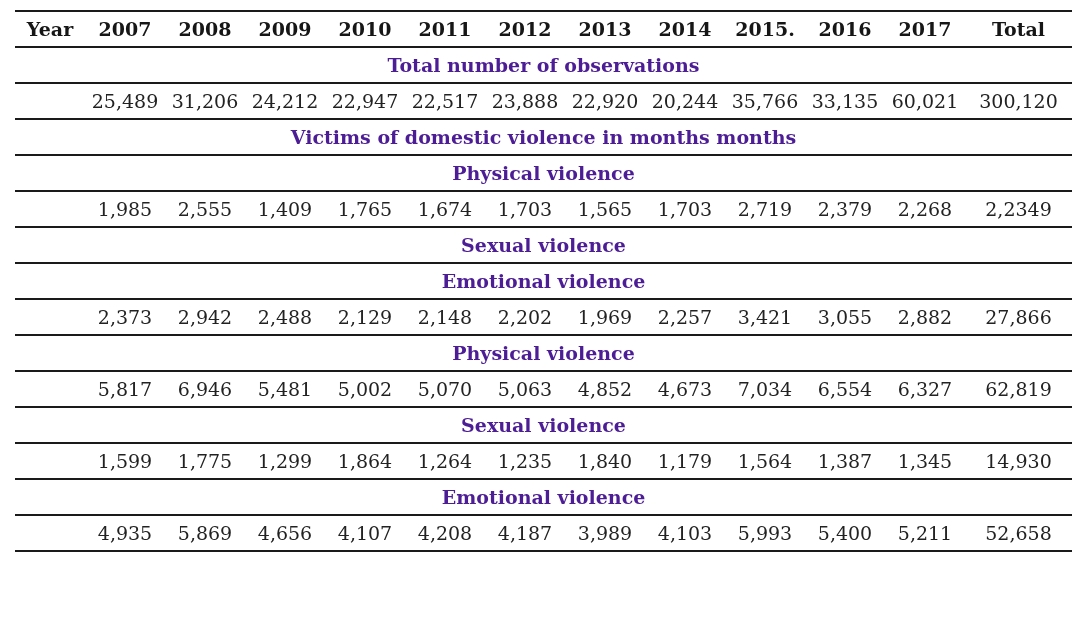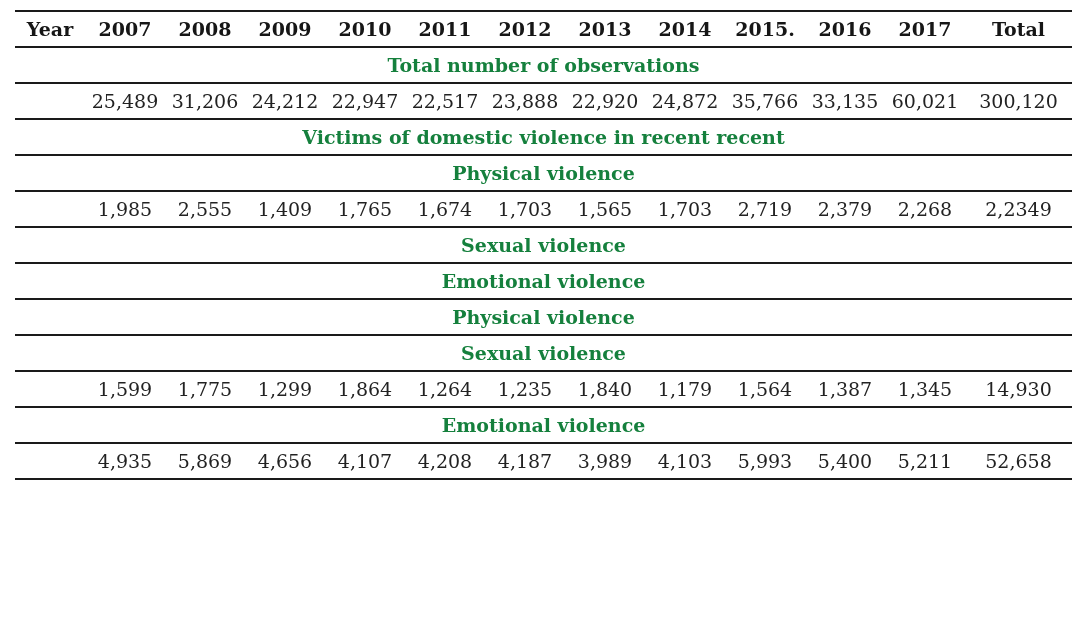--- a/index.html
+++ b/index.html
@@ -43,21 +43,21 @@
   table.stats th {
     font-weight: bold;
     color: #161616;
   }
   table.stats td {
     font-weight: normal;
     color: #222222;
   }
   table.stats td.section-cell {
     font-weight: bold;
-    color: #15803d;
+    color: #4c1d95;
   }
   col.col-year  { width: 70px; }
   col.col-yr    { width: 80px; }
   col.col-total { width: 107px; }
 </style>
 </head>
 <body>
 
 <div class="page">
   <table class="stats">
@@ -99,28 +99,28 @@
         </tr>
         <tr>
           <td></td>
           <td>25,489</td>
           <td>31,206</td>
           <td>24,212</td>
           <td>22,947</td>
           <td>22,517</td>
           <td>23,888</td>
           <td>22,920</td>
-          <td>24,872</td>
+          <td>20,244</td>
           <td>35,766</td>
           <td>33,135</td>
           <td>60,021</td>
           <td>300,120</td>
         </tr>
         <tr>
-          <td colspan="13" class="section-cell">Victims of domestic violence in recent recent</td>
+          <td colspan="13" class="section-cell">Victims of domestic violence in months months</td>
         </tr>
         <tr>
           <td colspan="13" class="section-cell">Physical violence</td>
         </tr>
         <tr>
           <td></td>
           <td>1,985</td>
           <td>2,555</td>
           <td>1,409</td>
           <td>1,765</td>
@@ -133,21 +133,51 @@
           <td>2,268</td>
           <td>2,2349</td>
         </tr>
         <tr>
           <td colspan="13" class="section-cell">Sexual violence</td>
         </tr>
         <tr>
           <td colspan="13" class="section-cell">Emotional violence</td>
         </tr>
         <tr>
+          <td></td>
+          <td>2,373</td>
+          <td>2,942</td>
+          <td>2,488</td>
+          <td>2,129</td>
+          <td>2,148</td>
+          <td>2,202</td>
+          <td>1,969</td>
+          <td>2,257</td>
+          <td>3,421</td>
+          <td>3,055</td>
+          <td>2,882</td>
+          <td>27,866</td>
+        </tr>
+        <tr>
           <td colspan="13" class="section-cell">Physical violence</td>
+        </tr>
+        <tr>
+          <td></td>
+          <td>5,817</td>
+          <td>6,946</td>
+          <td>5,481</td>
+          <td>5,002</td>
+          <td>5,070</td>
+          <td>5,063</td>
+          <td>4,852</td>
+          <td>4,673</td>
+          <td>7,034</td>
+          <td>6,554</td>
+          <td>6,327</td>
+          <td>62,819</td>
         </tr>
         <tr>
           <td colspan="13" class="section-cell">Sexual violence</td>
         </tr>
         <tr>
           <td></td>
           <td>1,599</td>
           <td>1,775</td>
           <td>1,299</td>
           <td>1,864</td>

